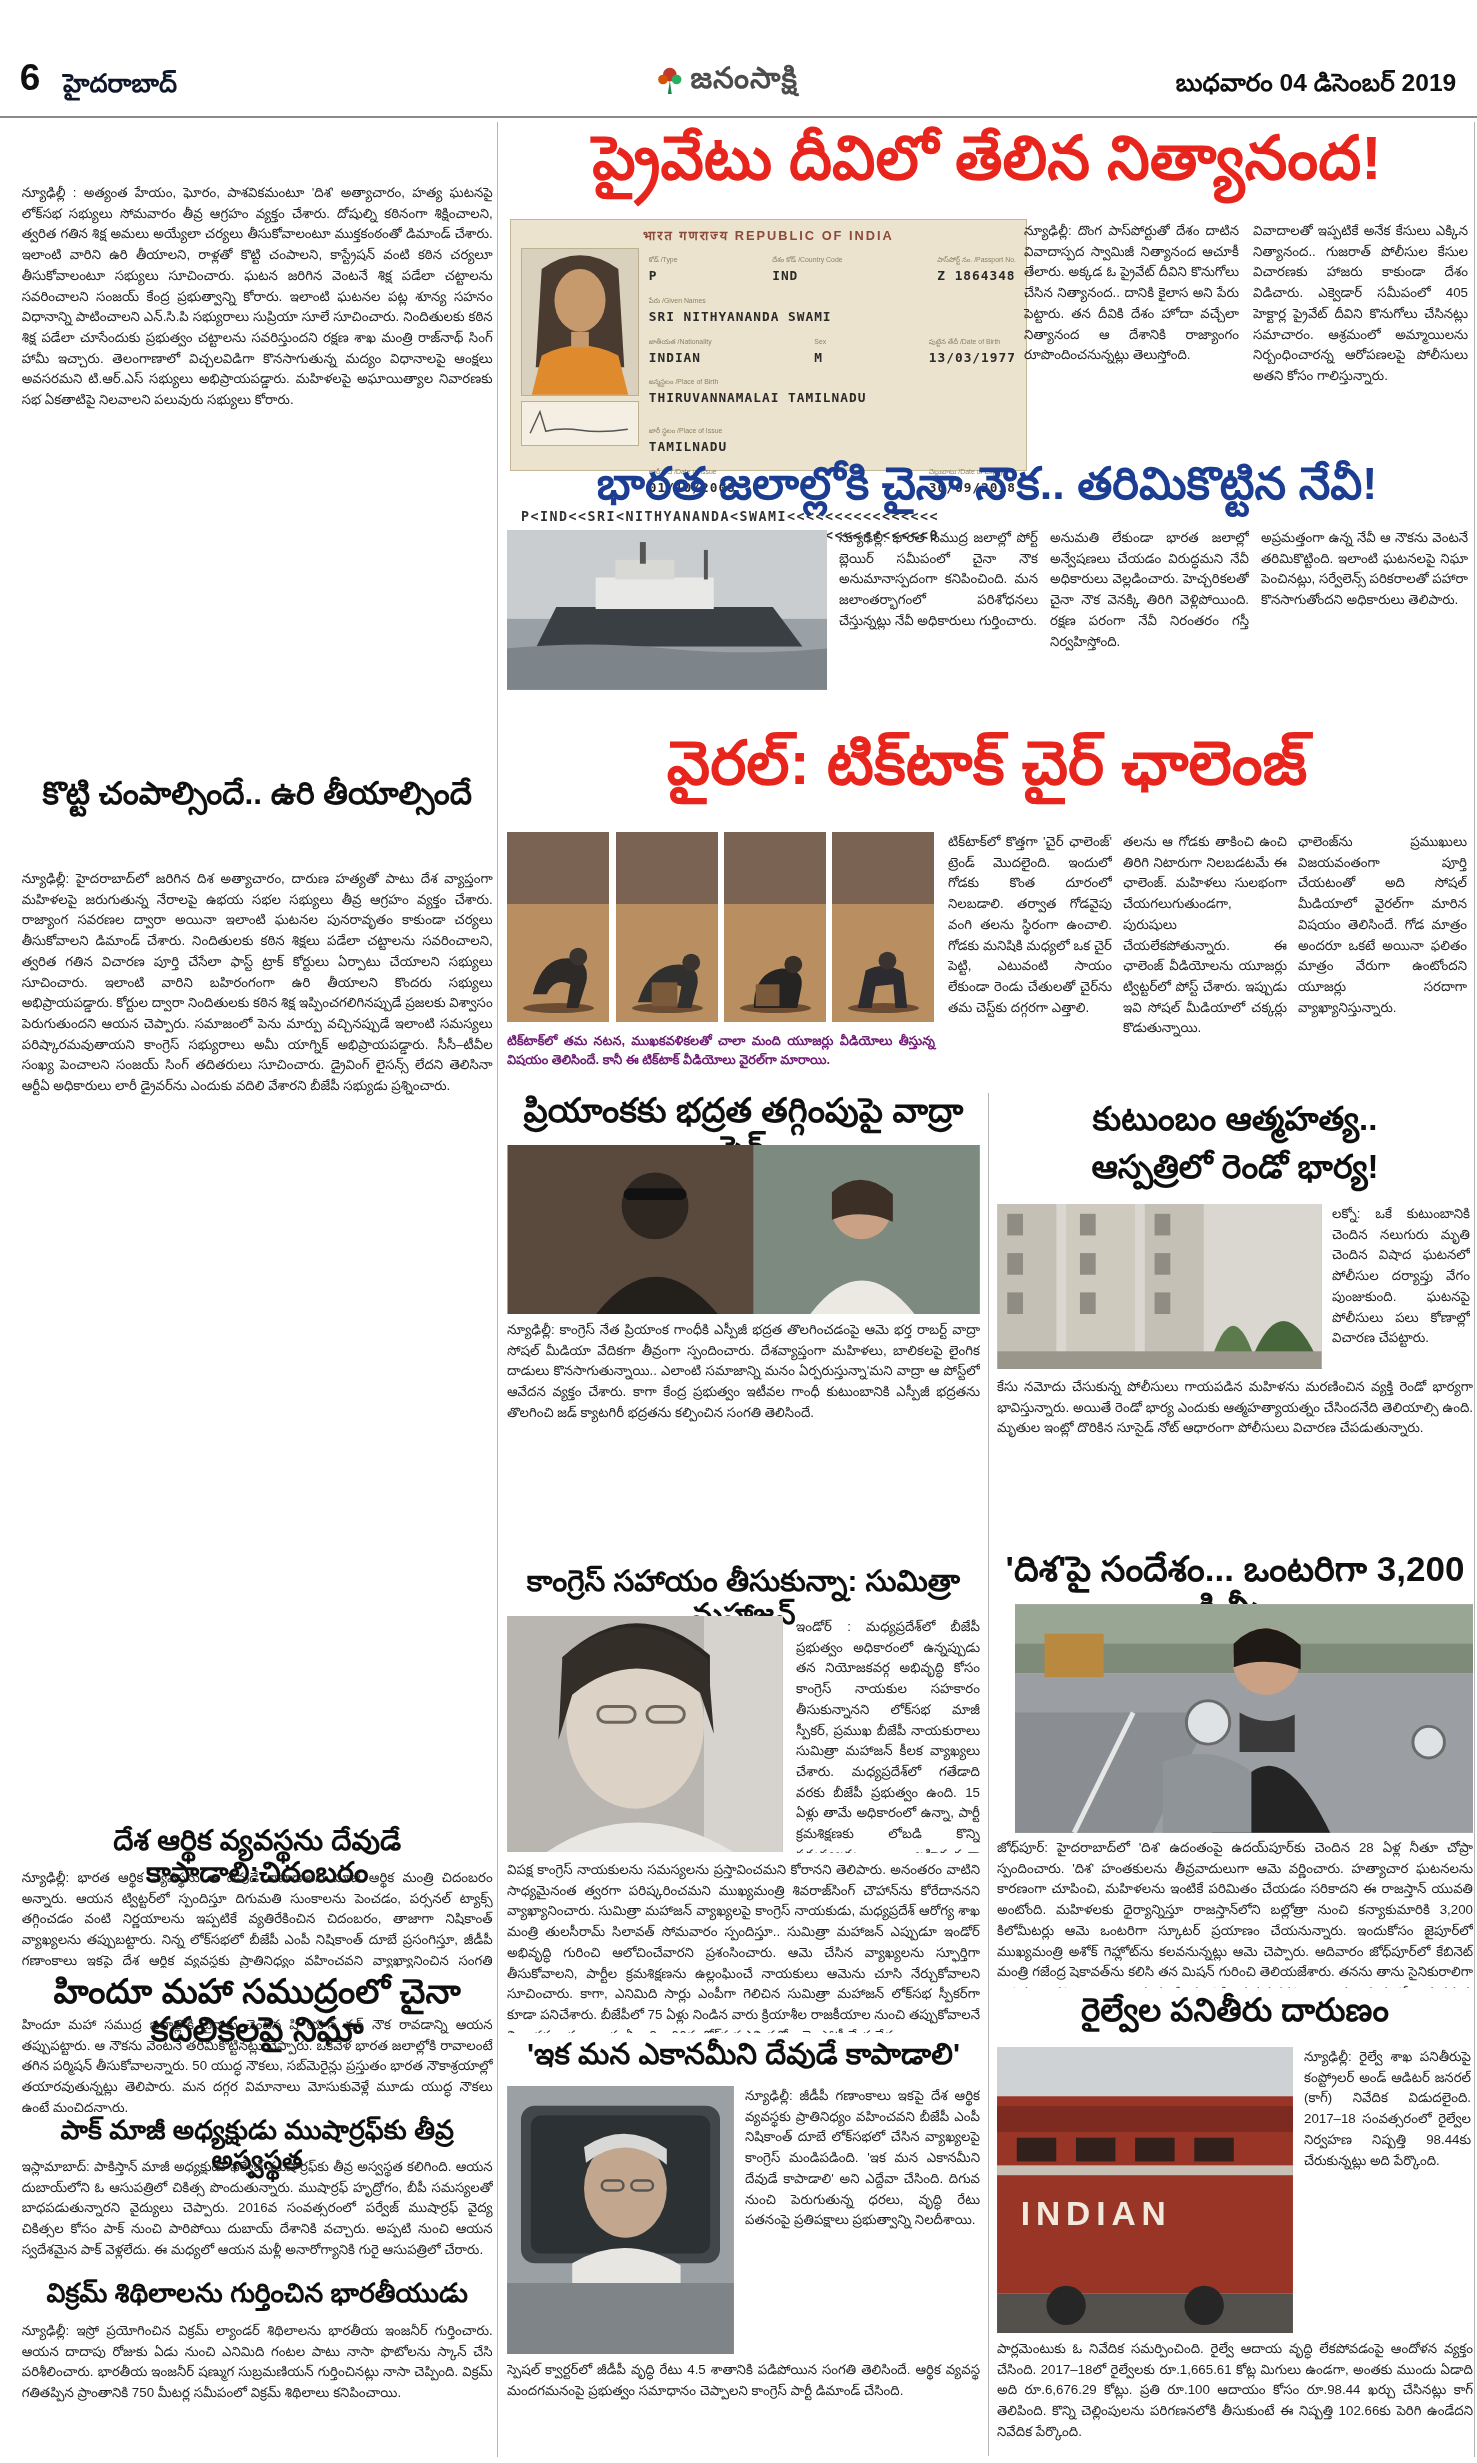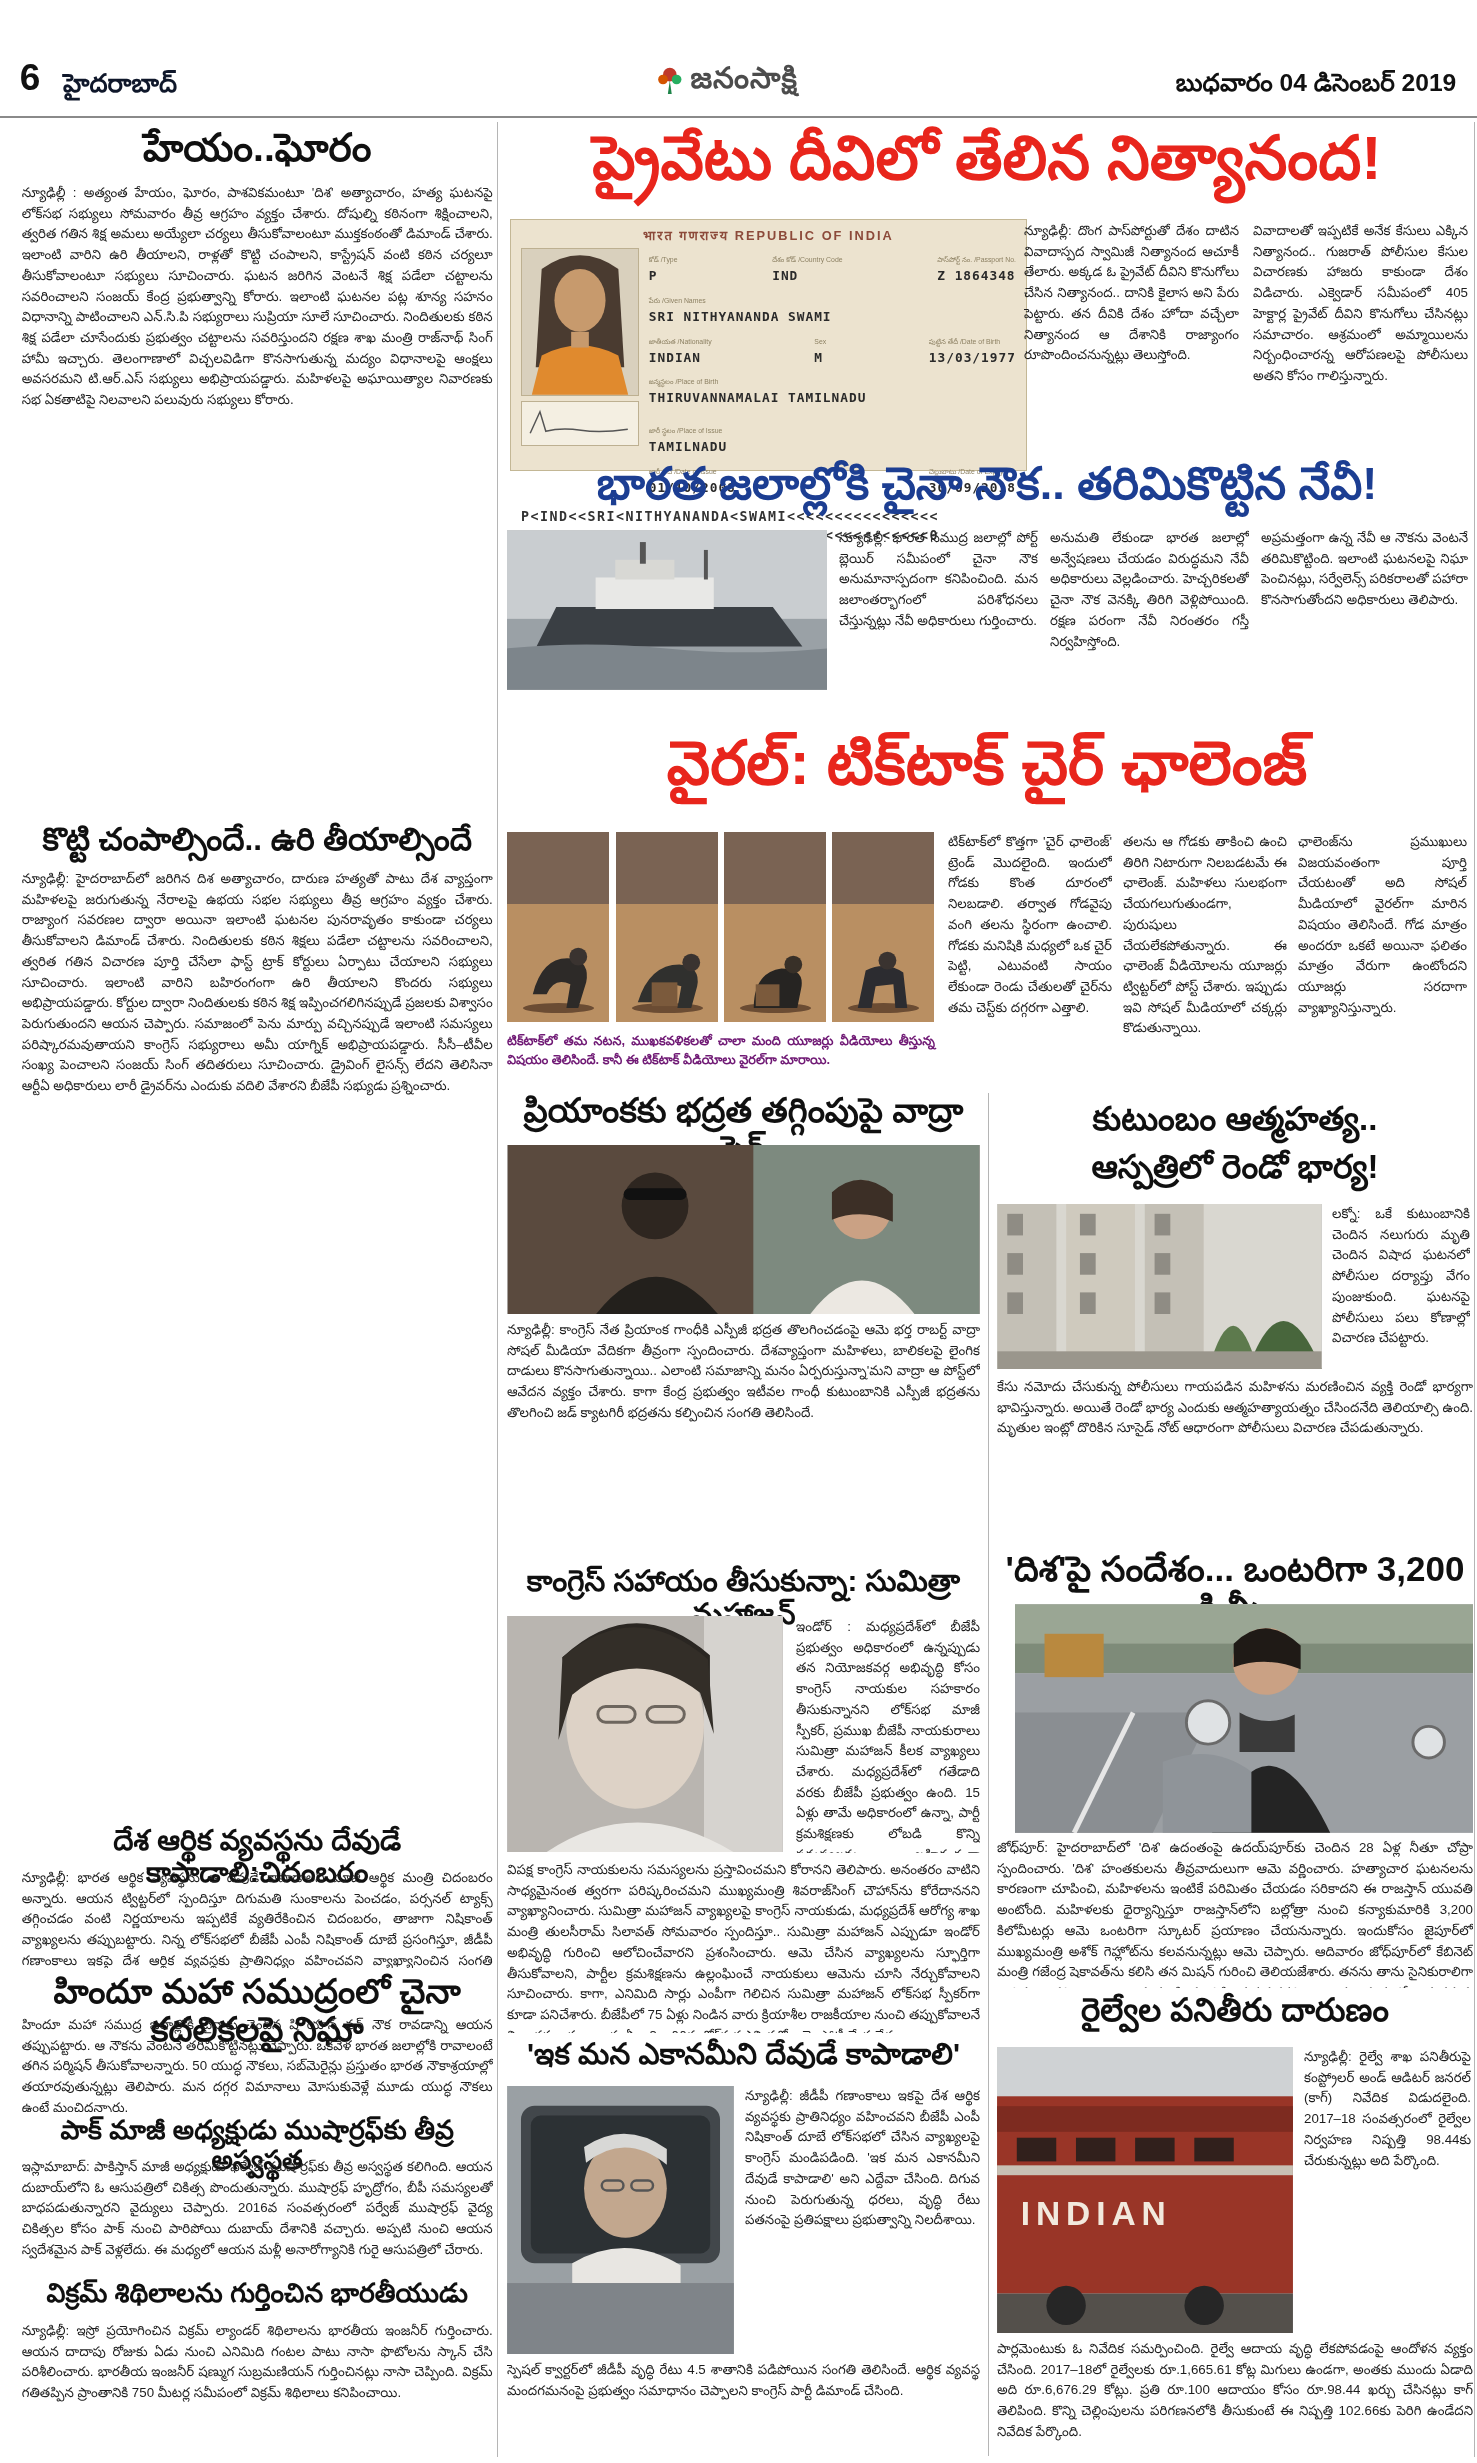--- a/index.html
+++ b/index.html
@@ -53,24 +53,23 @@
     <span class="masthead-text">జనంసాక్షి</span>
   </div>
 
   <div class="abs" style="right:21.7px;top:69px;font-size:24.6px;font-weight:bold;color:#111;">బుధవారం 04 డిసెంబర్ 2019</div>
 
   <div class="rule-h" style="left:0;top:116px;width:1478px;"></div>
   <div class="rule-v" style="left:497px;top:122px;height:2335px;"></div>
   <div class="rule-v" style="left:1474px;top:122px;height:2335px;"></div>
   <div class="rule-v" style="left:988px;top:1093px;height:1363px;"></div>
 
-  <div class="abs hl" style="left:21.7px;top:126px;width:471px;font-size:39px;">హేయం..ఘోరం</div>
   <div class="abs body-text" style="left:21.7px;top:183px;width:471px;height:628px;">న్యూఢిల్లీ : అత్యంత హేయం, ఘోరం, పాశవికమంటూ 'దిశ' అత్యాచారం, హత్య ఘటనపై లోక్‌సభ సభ్యులు సోమవారం తీవ్ర ఆగ్రహం వ్యక్తం చేశారు. దోషుల్ని కఠినంగా శిక్షించాలని, త్వరిత గతిన శిక్ష అమలు అయ్యేలా చర్యలు తీసుకోవాలంటూ ముక్తకంఠంతో డిమాండ్ చేశారు. ఇలాంటి వారిని ఉరి తీయాలని, రాళ్లతో కొట్టి చంపాలని, కాస్ట్రేషన్ వంటి కఠిన చర్యలూ తీసుకోవాలంటూ సభ్యులు సూచించారు. ఘటన జరిగిన వెంటనే శిక్ష పడేలా చట్టాలను సవరించాలని సంజయ్ కేంద్ర ప్రభుత్వాన్ని కోరారు. ఇలాంటి ఘటనల పట్ల శూన్య సహనం విధానాన్ని పాటించాలని ఎన్.సి.పి సభ్యురాలు సుప్రియా సూలే సూచించారు. నిందితులకు కఠిన శిక్ష పడేలా చూసేందుకు ప్రభుత్వం చట్టాలను సవరిస్తుందని రక్షణ శాఖ మంత్రి రాజ్‌నాథ్ సింగ్ హామీ ఇచ్చారు. తెలంగాణాలో విచ్చలవిడిగా కొనసాగుతున్న మద్యం విధానాలపై ఆంక్షలు అవసరమని టి.ఆర్.ఎస్ సభ్యులు అభిప్రాయపడ్డారు. మహిళలపై అఘాయిత్యాల నివారణకు సభ ఏకతాటిపై నిలవాలని పలువురు సభ్యులు కోరారు.</div>
 
-  <div class="abs hl" style="left:21.7px;top:822px;width:471px;font-size:31.5px;">కొట్టి చంపాల్సిందే.. ఉరి తీయాల్సిందే</div>
+  <div class="abs hl" style="left:21.7px;top:776px;width:471px;font-size:31.5px;">కొట్టి చంపాల్సిందే.. ఉరి తీయాల్సిందే</div>
   <div class="abs body-text" style="left:21.7px;top:869px;width:471px;height:948px;">న్యూఢిల్లీ: హైదరాబాద్‌లో జరిగిన దిశ అత్యాచారం, దారుణ హత్యతో పాటు దేశ వ్యాప్తంగా మహిళలపై జరుగుతున్న నేరాలపై ఉభయ సభల సభ్యులు తీవ్ర ఆగ్రహం వ్యక్తం చేశారు. రాజ్యాంగ సవరణల ద్వారా అయినా ఇలాంటి ఘటనల పునరావృతం కాకుండా చర్యలు తీసుకోవాలని డిమాండ్ చేశారు. నిందితులకు కఠిన శిక్షలు పడేలా చట్టాలను సవరించాలని, త్వరిత గతిన విచారణ పూర్తి చేసేలా ఫాస్ట్ ట్రాక్ కోర్టులు ఏర్పాటు చేయాలని సభ్యులు సూచించారు. ఇలాంటి వారిని బహిరంగంగా ఉరి తీయాలని కొందరు సభ్యులు అభిప్రాయపడ్డారు. కోర్టుల ద్వారా నిందితులకు కఠిన శిక్ష ఇప్పించగలిగినప్పుడే ప్రజలకు విశ్వాసం పెరుగుతుందని ఆయన చెప్పారు. సమాజంలో పెను మార్పు వచ్చినప్పుడే ఇలాంటి సమస్యలు పరిష్కారమవుతాయని కాంగ్రెస్ సభ్యురాలు అమీ యాగ్నిక్ అభిప్రాయపడ్డారు. సీసీ–టీవీల సంఖ్య పెంచాలని సంజయ్ సింగ్ తదితరులు సూచించారు. డ్రైవింగ్ లైసన్స్ లేదని తెలిసినా ఆర్టీఏ అధికారులు లారీ డ్రైవర్‌ను ఎందుకు వదిలి వేశారని బీజేపీ సభ్యుడు ప్రశ్నించారు.</div>
 
   <div class="abs hl" style="left:21.7px;top:1824px;width:471px;font-size:28.6px;">దేశ ఆర్థిక వ్యవస్థను దేవుడే కాపాడాలి:చిదంబరం</div>
   <div class="abs body-text" style="left:21.7px;top:1868px;width:471px;height:100px;">న్యూఢిల్లీ: భారత ఆర్థిక వ్యవస్థను ఆ దేవుడే కాపాడాలని మాజీ ఆర్థిక మంత్రి చిదంబరం అన్నారు. ఆయన ట్విట్టర్‌లో స్పందిస్తూ దిగుమతి సుంకాలను పెంచడం, పర్సనల్ ట్యాక్స్ తగ్గించడం వంటి నిర్ణయాలను ఇప్పటికే వ్యతిరేకించిన చిదంబరం, తాజాగా నిషికాంత్ వ్యాఖ్యలను తప్పుబట్టారు. నిన్న లోక్‌సభలో బీజేపీ ఎంపీ నిషికాంత్ దూబే ప్రసంగిస్తూ, జీడీపీ గణాంకాలు ఇకపై దేశ ఆర్థిక వ్యవస్థకు ప్రాతినిధ్యం వహించవని వ్యాఖ్యానించిన సంగతి తెలిసిందే.</div>
 
   <div class="abs hl" style="left:21.7px;top:1972px;width:471px;font-size:34px;">హిందూ మహా సముద్రంలో చైనా కదలికలపై నిఘా</div>
   <div class="abs body-text" style="left:21.7px;top:2015px;width:471px;height:97px;">హిందూ మహా సముద్ర జలాల్లోకి చైనాకు చెందిన షి యాన్ వన్ నౌక రావడాన్ని ఆయన తప్పుపట్టారు. ఆ నౌకను వెంటనే తరిమికొట్టినట్లు చెప్పారు. ఒకవేళ భారత జలాల్లోకి రావాలంటే తగిన పర్మిషన్ తీసుకోవాలన్నారు. 50 యుద్ధ నౌకలు, సబ్‌మెరైన్లు ప్రస్తుతం భారత నౌకాశ్రయాల్లో తయారవుతున్నట్లు తెలిపారు. మన దగ్గర విమానాలు మోసుకువెళ్లే మూడు యుద్ధ నౌకలు ఉంటే మంచిదన్నారు.</div>
 
   <div class="abs hl" style="left:21.7px;top:2116px;width:471px;font-size:26.6px;">పాక్ మాజీ అధ్యక్షుడు ముషార్రఫ్‌కు తీవ్ర అస్వస్థత</div>
   <div class="abs body-text" style="left:21.7px;top:2157px;width:471px;height:118px;">ఇస్లామాబాద్: పాకిస్తాన్ మాజీ అధ్యక్షుడు ఫర్వేజ్ ముషార్రఫ్‌కు తీవ్ర అస్వస్థత కలిగింది. ఆయన దుబాయ్‌లోని ఓ ఆసుపత్రిలో చికిత్స పొందుతున్నారు. ముషార్రఫ్ హృద్రోగం, బీపీ సమస్యలతో బాధపడుతున్నారని వైద్యులు చెప్పారు. 2016వ సంవత్సరంలో పర్వేజ్ ముషార్రఫ్ వైద్య చికిత్సల కోసం పాక్ నుంచి పారిపోయి దుబాయ్ దేశానికి వచ్చారు. అప్పటి నుంచి ఆయన స్వదేశమైన పాక్ వెళ్లలేదు. ఈ మధ్యలో ఆయన మళ్లీ అనారోగ్యానికి గురై ఆసుపత్రిలో చేరారు.</div>

